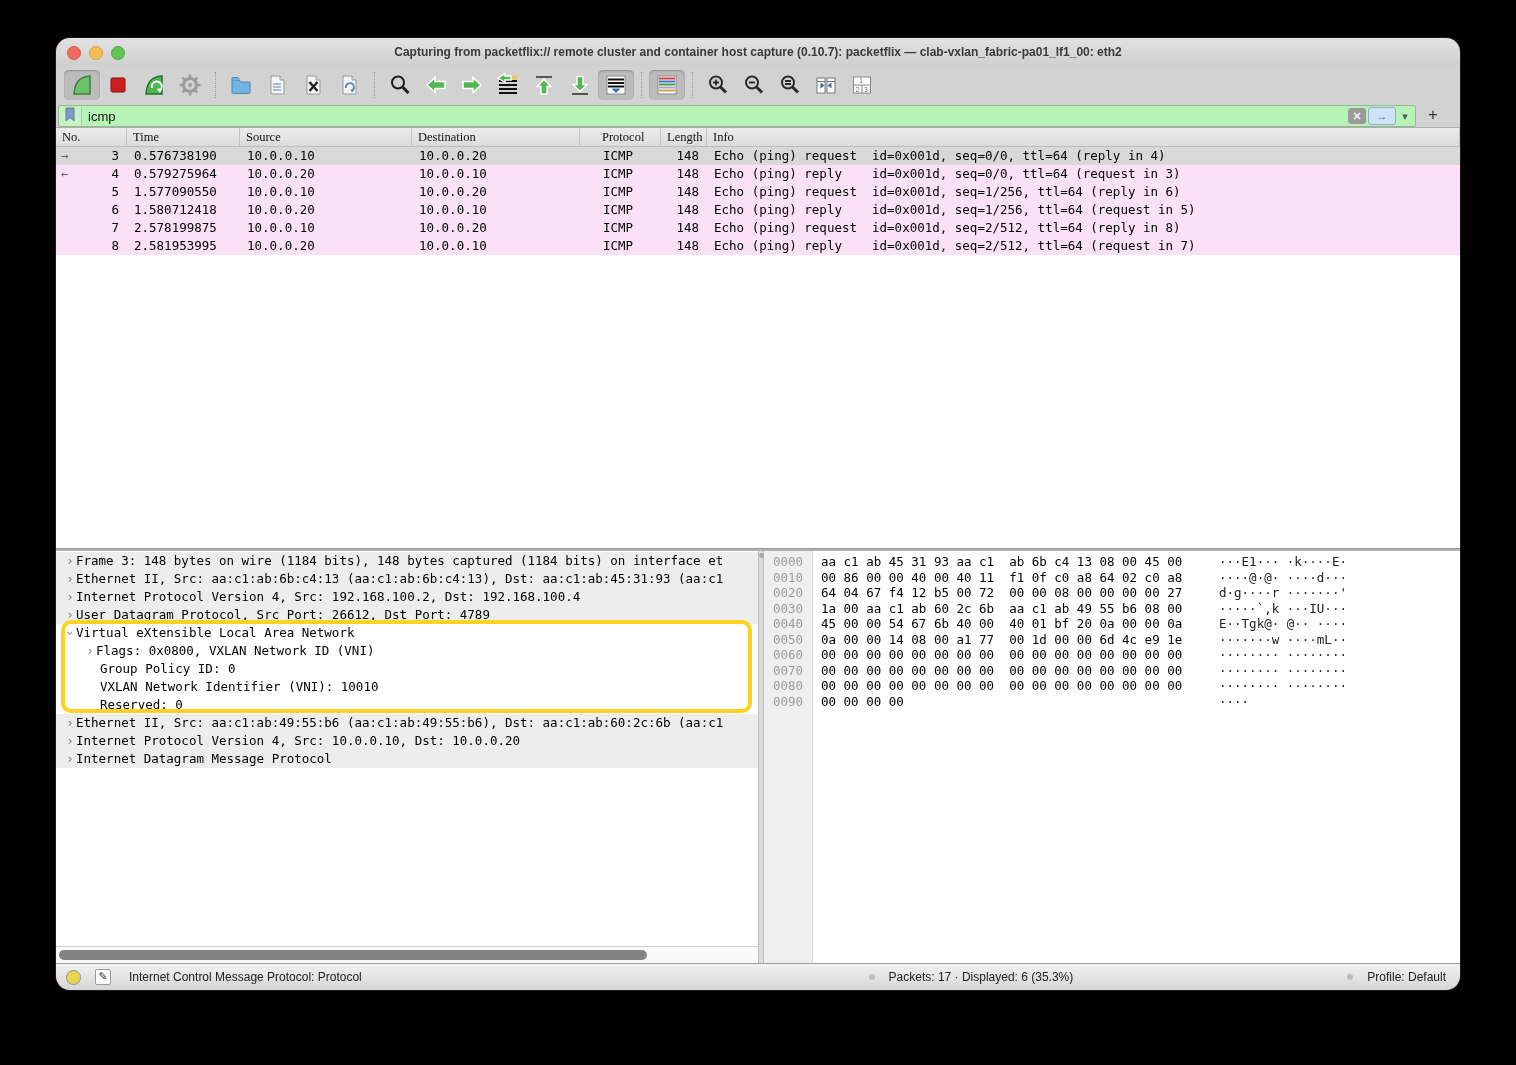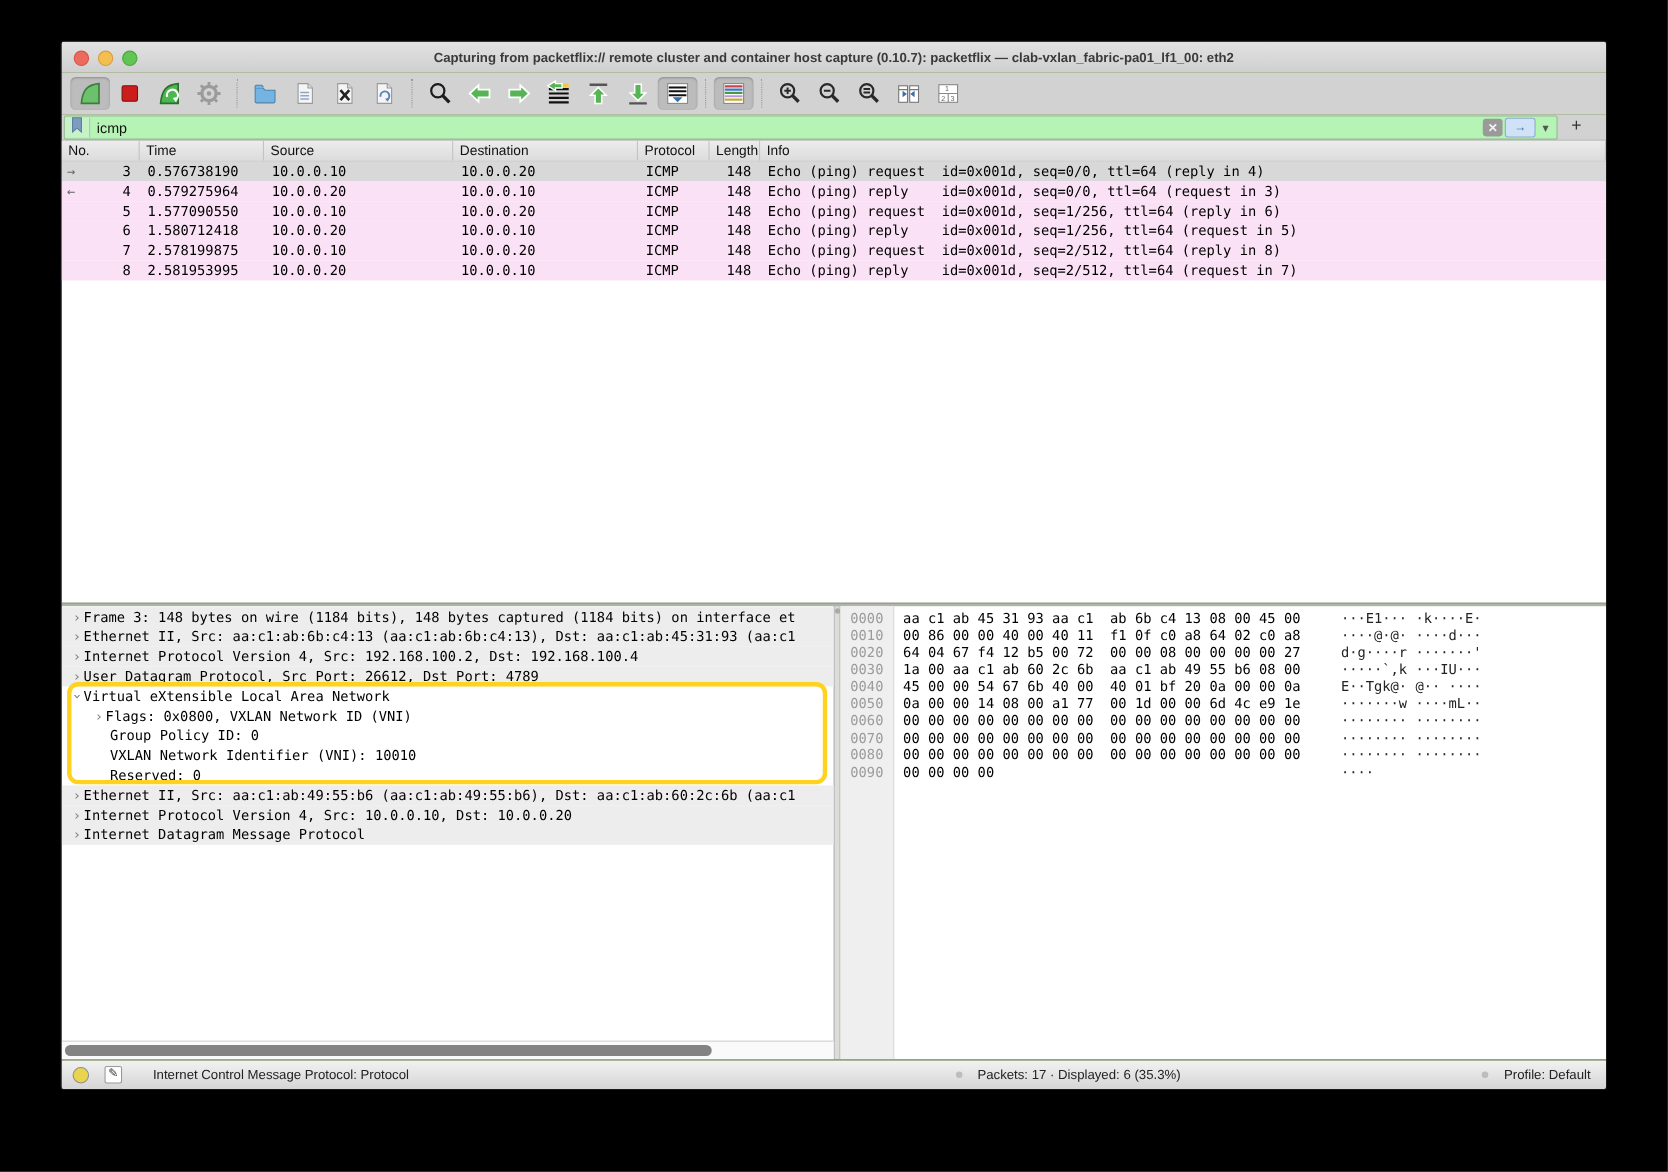--- a/index.html
+++ b/index.html
@@ -1,19 +1,19 @@
 <!DOCTYPE html>
 <html><head>
 <meta charset="utf-8">
 <style>
   html,body{margin:0;padding:0;}
   body{width:1516px;height:1065px;background:#000;position:relative;overflow:hidden;
        font-family:"Liberation Sans",sans-serif;-webkit-font-smoothing:antialiased;}
-  .window{position:absolute;left:56px;top:38px;width:1404px;height:952px;background:#4d7c0f;
-          border-radius:2px;overflow:hidden;box-shadow:0 0 0 1px #1a1a1a;}
+  .window{position:absolute;left:56px;top:38px;width:1404px;height:952px;background:#a21caf;
+          border-radius:14px;overflow:hidden;box-shadow:0 0 0 1px #1a1a1a;}
   
   .titlebar{height:28px;background:linear-gradient(#e2e2e2,#cfcfcf);position:relative;
             display:flex;align-items:center;justify-content:center;}
   .traffic{position:absolute;left:11px;top:8px;display:flex;gap:8px;}
   .light{width:12px;height:12px;border-radius:50%;}
   .light.red{background:#ed6a5e;border:1px solid #d55449;}
   .light.yellow{background:#f5bf4f;border:1px solid #d6a13d;}
   .light.green{background:#61c554;border:1px solid #4aa73e;}
   .title-text{font-size:12px;font-weight:bold;color:#3a3a3a;}
   
@@ -33,23 +33,23 @@
   .f-btn{height:16px;display:flex;align-items:center;justify-content:center;border-radius:3px;font-size:11px;}
   .f-clear{width:18px;background:#9a9a9a;color:#f2f2f2;font-weight:bold;}
   .f-apply{width:26px;background:#cfe2f7;border:1px solid #8fabcd;color:#3b6ea5;font-weight:bold;}
   .f-caret{width:14px;color:#555;}
   .filter-add{position:absolute;right:18px;top:2px;font-size:16px;color:#333;width:18px;text-align:center;}
   
   .packet-pane{position:absolute;left:0;top:90px;width:1404px;height:420px;background:#fff;font-size:12.5px;}
   .plist-header{display:flex;height:19px;background:linear-gradient(#ececec,#dcdcdc);
                 border-bottom:1px solid #bdbdbd;box-sizing:border-box;color:#111;}
   .plist-header .hcell{border-right:1px solid #c3c3c3;padding:2px 0 0 6px;box-sizing:border-box;
-                       overflow:hidden;white-space:nowrap;}
+                       overflow:hidden;white-space:nowrap;font-family:Liberation Serif, serif;}
   .col-no{width:71px;} .col-time{width:113px;} .col-src{width:172px;} .col-dst{width:168px;}
-  .col-proto{width:65px;} .col-len{width:46px;} .col-info{flex:1;}
+  .col-proto{width:65px;margin-left:16px;} .col-len{width:46px;} .col-info{flex:1;}
   .prow{display:flex;height:18px;line-height:18px;font-family:"DejaVu Sans Mono","Liberation Mono",monospace;color:#000;}
   .prow.pink{background:#fae1f6;}
   .prow.selected{background:#d8d8d8;}
   .pcell{overflow:hidden;white-space:pre;box-sizing:border-box;}
   .pcell.no{text-align:right;padding-right:8px;position:relative;}
   .pcell .dir{position:absolute;left:5px;color:#666;}
   .pcell.time,.pcell.src,.pcell.dst,.pcell.proto,.pcell.info{padding-left:7px;}
   .pcell.len{text-align:right;padding-right:8px;}
   
   .hsplit{position:absolute;left:0;top:510px;width:1404px;height:3px;background:#b2b2b2;
@@ -81,21 +81,21 @@
   .hexrow .bytes{position:absolute;left:57px;}
   .hexrow .ascii{position:absolute;left:455px;color:#222;text-align:right;}
   .hexrows{position:absolute;top:3px;left:0;right:0;}
   
   .statusbar{position:absolute;left:0;top:925px;width:1404px;height:27px;
              background:linear-gradient(#f2f2f2,#d5d5d5);border-top:1px solid #9e9e9e;
              box-sizing:border-box;display:flex;align-items:center;font-size:12px;color:#222;}
   .led{width:13px;height:13px;border-radius:50%;background:#e8d44d;border:1px solid #8f8f8f;margin-left:10px;}
   .comment-ic{width:14px;height:14px;background:#fdfdfd;border:1px solid #9a9a9a;border-radius:2px;
               margin-left:14px;font-size:11px;line-height:13px;text-align:center;color:#333;}
-  .sb-field{margin-left:28px;}
+  .sb-field{margin-left:18px;}
   .sb-dot{width:6px;height:6px;border-radius:50%;background:#bdbdbd;}
   .sb-right{margin-left:auto;display:flex;align-items:center;gap:14px;padding-right:14px;}
   .sb-group{display:flex;align-items:center;gap:14px;}
 </style>
 </head>
 <body>
 
 <div class="window">
 
   <div class="titlebar">

